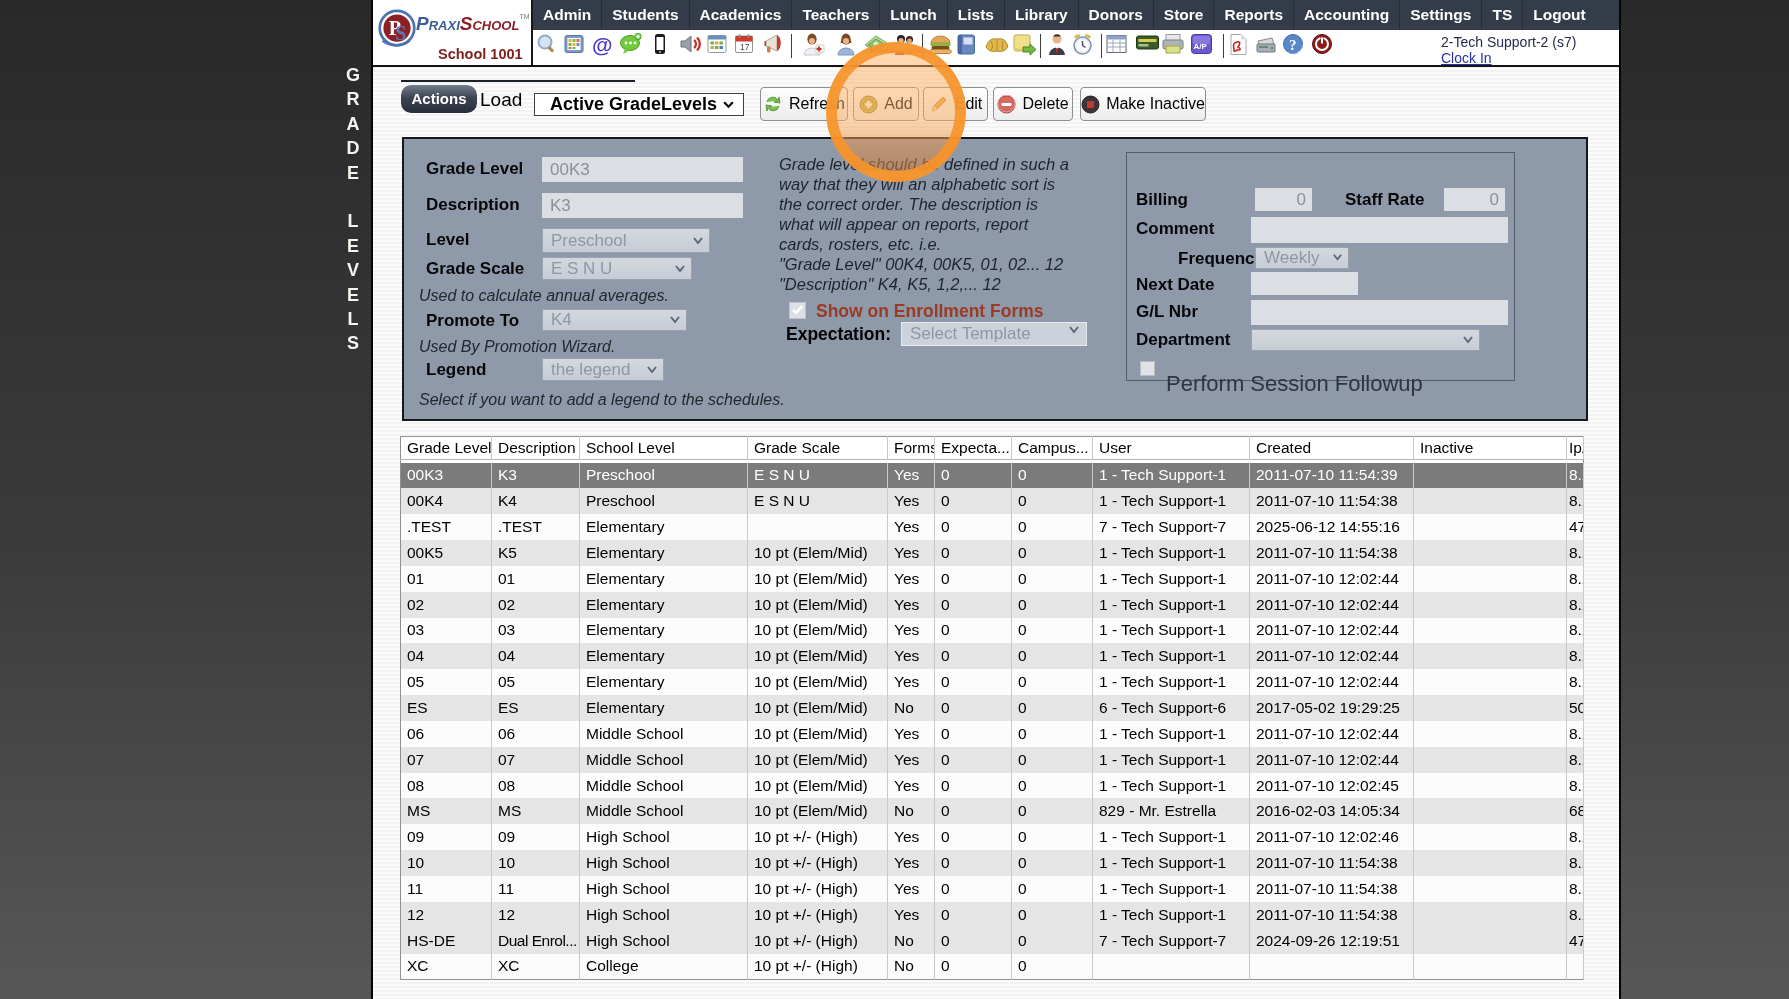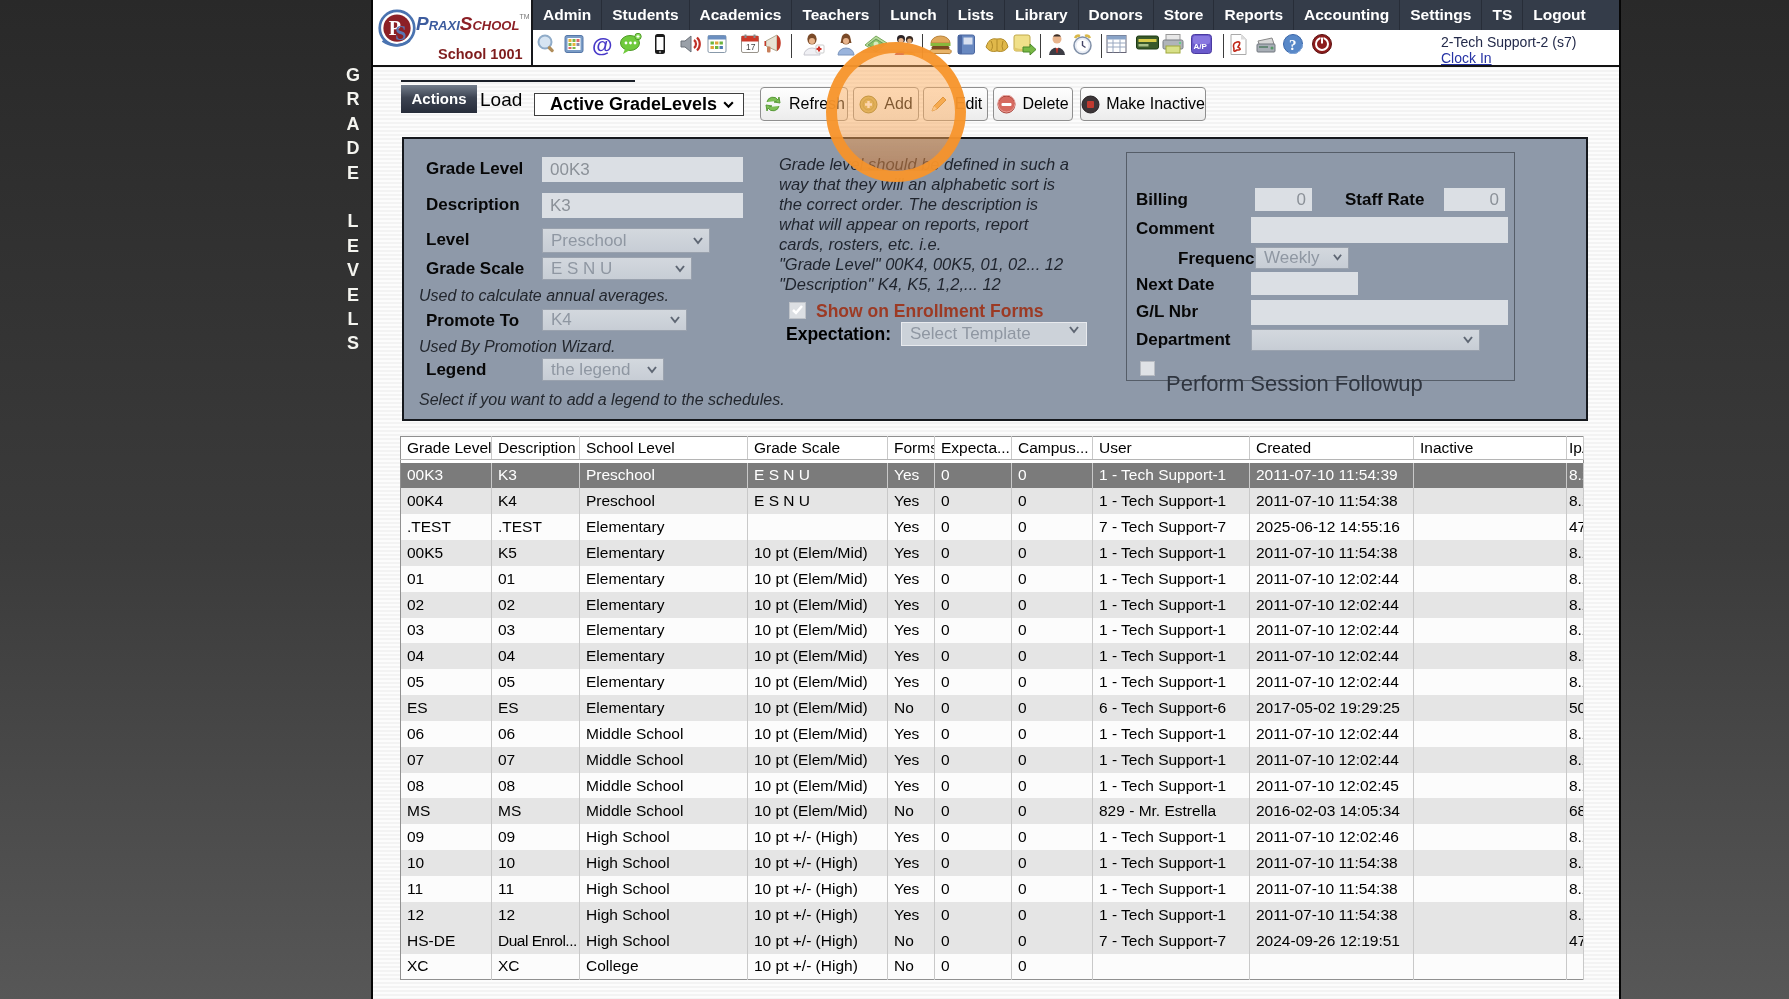--- a/index.html
+++ b/index.html
@@ -36,21 +36,21 @@
 .isep { position:absolute; top:4px; width:1px; height:24px; background:#3c3c3c; }
 #userinfo { position:absolute; left:1068px; top:34px; font-size:14px; color:#232a4a; line-height:16px; }
 #userinfo a { color:#2633a5; text-decoration:underline; }
 #logotext { position:absolute; left:43px; top:13px; width:120px; white-space:nowrap; }
 #school1001 { position:absolute; left:65px; top:46px; font-size:14.5px; font-weight:bold; color:#7f1d1d; white-space:nowrap; }
 
 #tabline { left:28px; top:80px; width:234px; height:2px; background:#1b2029; }
 #actions-tab {
   left:28px; top:85px; width:76px; height:28px;
   background:linear-gradient(180deg,#737d8c 0%,#3d4452 45%,#272d3a 100%);
-  color:#fff; font-weight:bold; font-size:15px; text-align:center; line-height:28px;
+  color:#fff; font-weight:bold; font-size:15px; text-align:center; line-height:28px;border-radius:10px;
 }
 #load { left:107px; top:89px; font-size:19px; color:#000; }
 #gl-select {
   left:161px; top:93px; width:210px; height:23px; background:#fff;
   border:1px solid #3f3f3f; font-size:18px; font-weight:bold; color:#000;
   text-align:left; padding-left:15px; line-height:21px;
 }
 #gl-select .chev { position:absolute; right:8px; top:4px; }
 .btn {
   top:87px; height:34px; background:linear-gradient(180deg,#fefefe,#ececec);
@@ -197,21 +197,21 @@
       <div class="ic" style="left:173px;"><svg width="22" height="22" viewBox="0 0 22 22">
             <rect x="2" y="2.5" width="18" height="17" rx="1.5" fill="#fff" stroke="#8899aa"></rect>
             <rect x="2" y="2.5" width="18" height="4" fill="#6b8fc0"></rect>
             <rect x="4.5" y="8.5" width="3.4" height="3" fill="#6cb43c"></rect>
             <rect x="9" y="8.5" width="3.4" height="3" fill="#e0a23a"></rect>
             <rect x="13.5" y="8.5" width="3.4" height="3" fill="#6cb43c"></rect>
             <rect x="4.5" y="13" width="3.4" height="3" fill="#e0a23a"></rect>
             <rect x="9" y="13" width="3.4" height="3" fill="#6cb43c"></rect>
             <rect x="13.5" y="13" width="3.4" height="3" fill="#4d7ab0"></rect>
           </svg></div>
-      <div class="ic" style="left:206px;"><svg width="22" height="22" viewBox="0 0 22 22">
+      <div class="ic" style="left:200px;"><svg width="22" height="22" viewBox="0 0 22 22">
             <rect x="2.5" y="3" width="17" height="16.5" rx="1.5" fill="#fff" stroke="#99948c"></rect>
             <rect x="2.5" y="3" width="17" height="5.5" fill="#cc3a2a"></rect>
             <rect x="5.5" y="1.5" width="2" height="3.5" fill="#888"></rect>
             <rect x="14.5" y="1.5" width="2" height="3.5" fill="#888"></rect>
             <text x="7" y="17" font-size="8.5" fill="#444" font-family="Liberation Sans">17</text>
           </svg></div>
       <div class="ic" style="left:230px;"><svg width="25" height="22" viewBox="0 0 25 22">
             <path d="M3 13 L14 18 L14 2 L3 8 Z" fill="#e8e2d4" stroke="#b0a890"></path>
             <path d="M14 2 C19 4 19 16 14 18 Z" fill="#c23a28"></path>
             <path d="M3 8 L3 13 L1.5 13 L1.5 8 Z" fill="#c23a28"></path>

